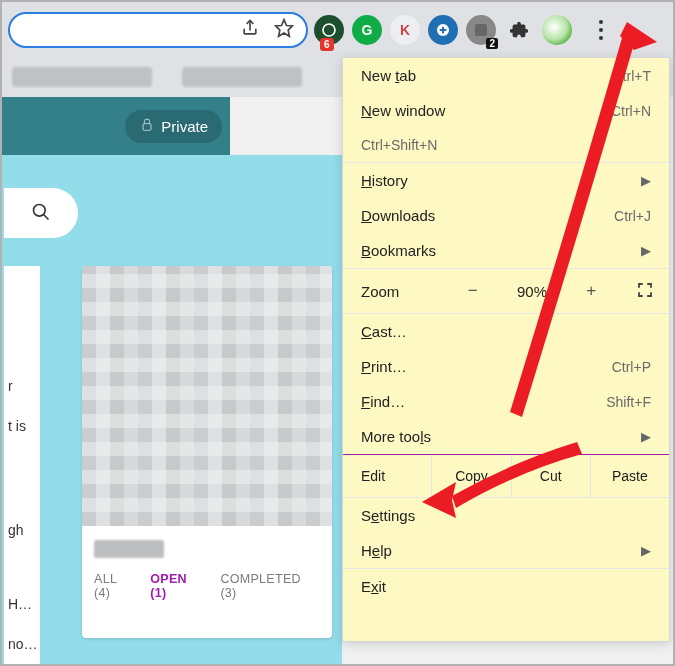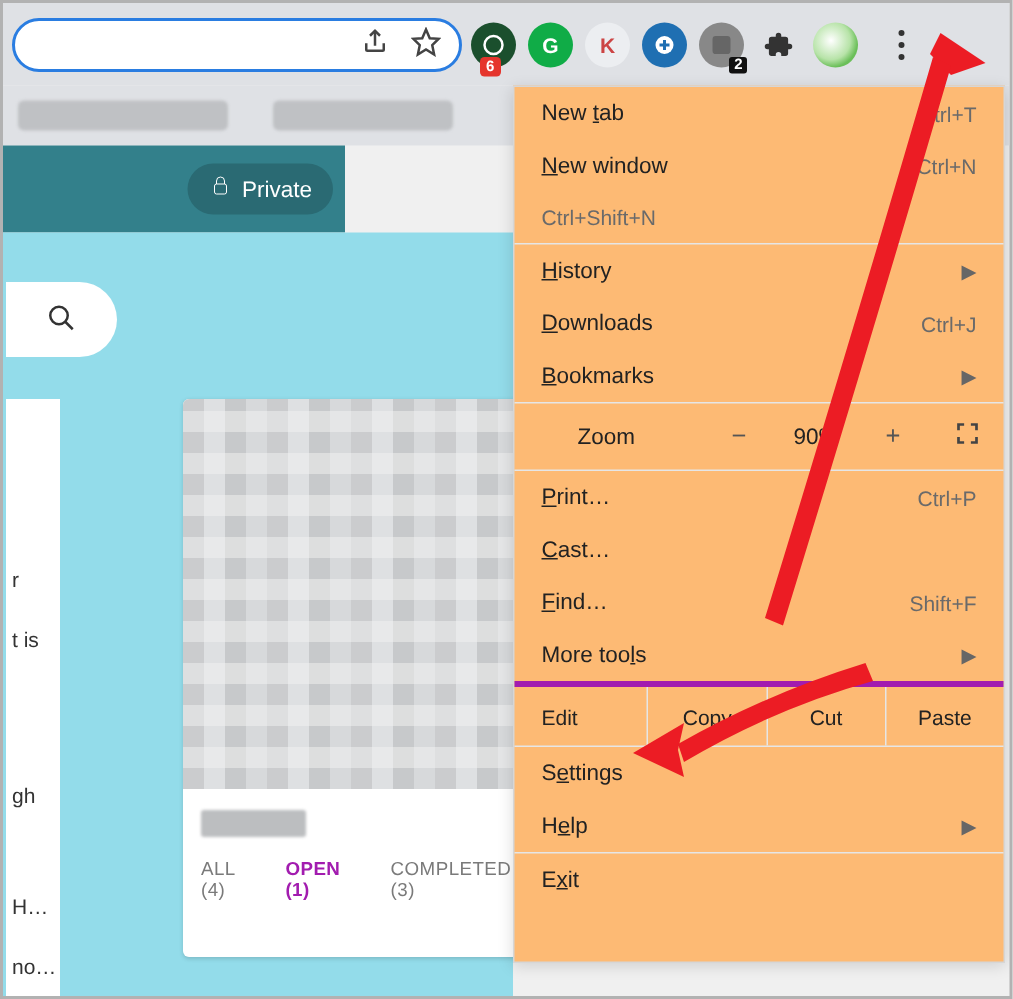--- a/index.html
+++ b/index.html
@@ -113,21 +113,20 @@
     position:absolute; top:264px; left:2px; width:36px; height:398px;
     background:#fff; padding:8px 4px; font-size:14px; color:#333;
     overflow:hidden;
   }
   .left-card div { margin-bottom:24px; white-space:nowrap; }
   
   .pixel-card {
     position:absolute; top:264px; left:80px; width:250px; height:372px;
     background:#fff; border-radius:4px; box-shadow:0 1px 3px rgba(0,0,0,.15);
     overflow:hidden;
-    margin-left:40px;
   }
   .pixelated {
     width:100%; height:260px;
     background:
       repeating-linear-gradient(0deg, rgba(255,255,255,0) 0 14px, rgba(255,255,255,.5) 14px 28px),
       repeating-linear-gradient(90deg, #d3d5d7 0 14px, #e9ebed 14px 28px, #cfd1d3 28px 42px, #e1e3e5 42px 56px);
     filter: contrast(0.9);
   }
   .today-row {
     padding:14px 12px 6px      12px;
@@ -138,46 +137,46 @@
   .filter-tabs {
     padding:8px 12px; display:flex; gap:14px; font-size:12.5px; color:#7a7a7a;
     letter-spacing:.3px;
   }
   .filter-tabs .active { color:#a21caf; font-weight:600; }
   .dot-more { position:absolute; top:353px; left:8px; color:#555; font-size:18px; letter-spacing:2px; }
 
   
   .menu {
     position:absolute; top:55px; left:340px; width:328px; height:585px;
-    background:#fdba74; border:1px solid #d6d6d6; box-shadow:0 2px 10px rgba(0,0,0,.15);
+    background:#fef9c3; border:1px solid #d6d6d6; box-shadow:0 2px 10px rgba(0,0,0,.15);
     font-size:15px; color:#222;
   }
   .menu-row {
     display:flex; align-items:center; justify-content:space-between;
     padding:9px 18px; cursor:default;
   }
   .menu-row .lbl u { text-decoration:underline; }
   .shortcut { color:#6a6a6a; font-size:14px; }
   .sep { height:1px; background:#e6e6e6; }
   .menu .arrow-r { color:#666; font-size:13px; }
   .zoom-row {
     display:flex; align-items:center; border-top:1px solid #e6e6e6; border-bottom:1px solid #e6e6e6;
     height:46px;
   }
-  .zoom-row .zlabel { width:100px; padding-left:18px;margin-left:24px; }
+  .zoom-row .zlabel { width:100px; padding-left:18px; }
   .zoom-btn {
     flex:1; text-align:center; color:#555; font-size:17px;
   }
   .zoom-val { flex:1; text-align:center; }
   .fullscreen {
     width:48px; display:flex; align-items:center; justify-content:center;
   }
   .fullscreen svg { width:18px; height:18px; stroke:#444; fill:none; stroke-width:2.4; }
   .edit-row {
-    display:flex; height:44px; border-top:4px solid #a21caf; border-bottom:1px solid #e6e6e6;
+    display:flex; height:44px; border-top:1px solid #a21caf; border-bottom:1px solid #e6e6e6;
   }
   .edit-row > div {
     flex:1; display:flex; align-items:center; justify-content:center;
     border-left:1px solid #e6e6e6; font-size:14px;
   }
   .edit-row > div:first-child { flex:0.9; border-left:none; justify-content:flex-start; padding-left:18px; }
 
   
   .red-arrow { position:absolute; pointer-events:none; }
   .red-arrow path, .red-arrow polygon { fill:#ec1c24; }
@@ -320,26 +319,26 @@
     <div class="zoom-btn">+</div>
     <div class="fullscreen">
       <span>
         <svg viewBox="0 0 24 24">
             <path d="M4 9V4h5M20 9V4h-5M4 15v5h5M20 15v5h-5"></path>
           </svg>
       </span>
     </div>
   </div>
   <div class="menu-row">
+    <span class="lbl"><u>C</u>ast…</span>
+      <span></span>
+  </div>
+  <div class="menu-row">
     <span class="lbl"><u>P</u>rint…</span>
     <span class="shortcut">Ctrl+P</span>
-  </div>
-  <div class="menu-row">
-    <span class="lbl"><u>C</u>ast…</span>
-      <span></span>
   </div>
   <div class="menu-row">
     <span class="lbl"><u>F</u>ind…</span>
     <span class="shortcut">Shift+F</span>
   </div>
   <div class="menu-row">
     <span class="lbl">More too<u>l</u>s</span>
     <span class="arrow-r">▶</span>
   </div>
   <div class="edit-row">

